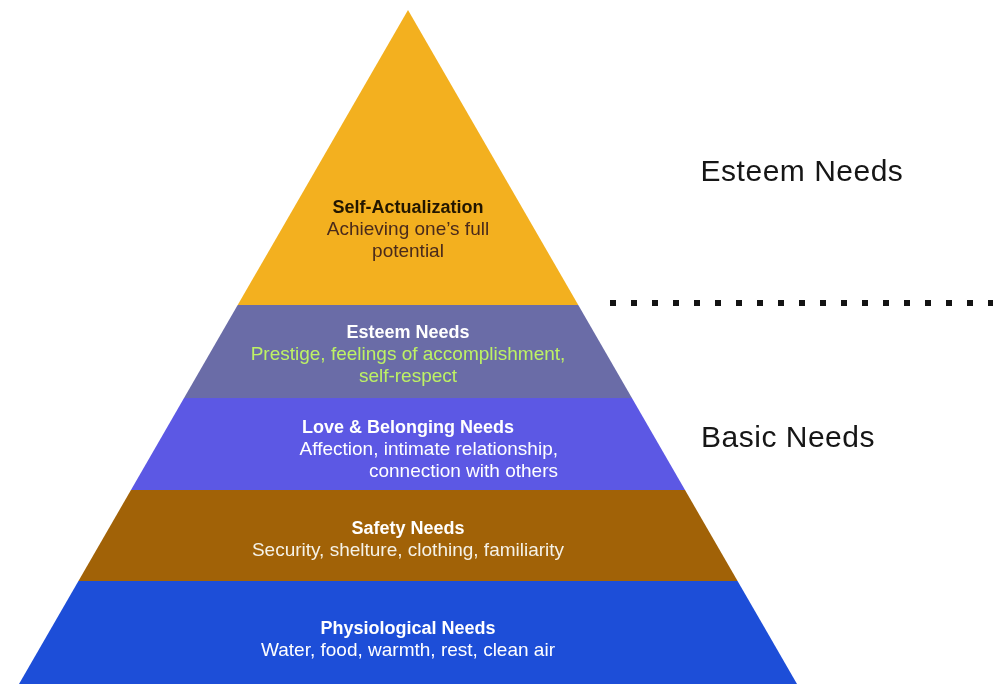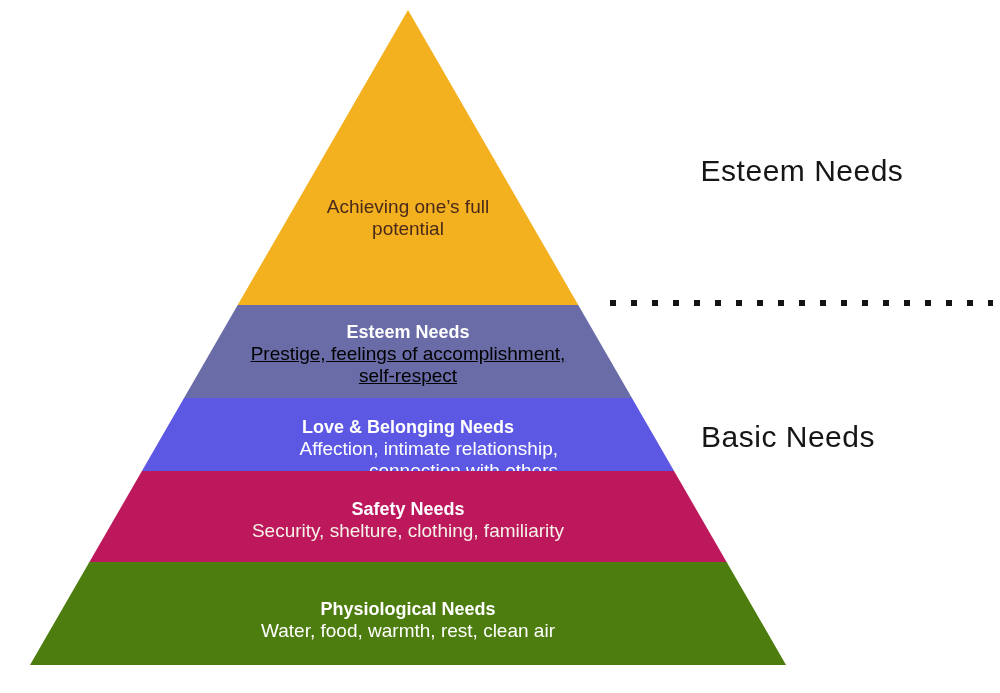--- a/index.html
+++ b/index.html
@@ -19,21 +19,21 @@
     position: absolute;
     left: 19px;
     top: 10px;
     width: 778px;
     height: 674px;
     clip-path: polygon(50% 0%, 100% 100%, 0% 100%);
   }
   .band { position: relative; width: 100%; }
   .band-0 { height: 295px; }
   .band-1 { height: 93px; }
-  .band-2 { height: 73px; }
+  .band-2 { height: 92px; }
   .band-3 { height: 91px; }
   .band-4 { height: 103px; }
 
   .band-text {
     position: absolute;
     left: 50%;
     transform: translateX(-50%);
     text-align: center;
     line-height: 22px;
   }
@@ -87,46 +87,47 @@
 </style>
 </head>
 <body>
 
 <div class="stage">
 
   <div class="pyramid">
 
     <div class="band band-0" style="background-color: rgb(243, 176, 31);">
       <div class="band-text">
+        <div class="band-title" style="color: rgb(34, 22, 0);">Self-Actualization</div>
         <div class="band-desc" style="color: rgb(74, 42, 27);">Achieving one’s full potential</div>
       </div>
     </div>
 
     <div class="band band-1" style="background-color: rgb(106, 108, 167);">
       <div class="band-text">
         <div class="band-title" style="color: rgb(255, 255, 255);">Esteem Needs</div>
-        <div class="band-desc" style="color: #000000; text-decoration: underline;">Prestige, feelings of accomplishment, self-respect</div>
+        <div class="band-desc" style="color: #bef264;">Prestige, feelings of accomplishment, self-respect</div>
       </div>
     </div>
 
     <div class="band band-2" style="background-color: rgb(92, 88, 228);">
       <div class="band-text">
         <div class="band-title" style="color: rgb(255, 255, 255);">Love &amp; Belonging Needs</div>
         <div class="band-desc" style="color: rgb(255, 255, 255); text-align: right;">Affection, intimate relationship, connection with others</div>
       </div>
     </div>
 
-    <div class="band band-3" style="background-color: #be185d;">
+    <div class="band band-3" style="background-color: #a16207;">
       <div class="band-text">
         <div class="band-title" style="color: rgb(255, 255, 255);">Safety Needs</div>
         <div class="band-desc" style="color: rgb(245, 242, 232);">Security, shelture, clothing, familiarity</div>
       </div>
     </div>
 
-    <div class="band band-4" style="background-color: #4d7c0f;">
+    <div class="band band-4" style="background-color: #1d4ed8;">
       <div class="band-text">
         <div class="band-title" style="color: rgb(255, 255, 255);">Physiological Needs</div>
         <div class="band-desc" style="color: rgb(255, 255, 255);">Water, food, warmth, rest, clean air</div>
       </div>
     </div>
 
   </div>
 
   <div class="side-label growth-label">Esteem Needs</div>
 

